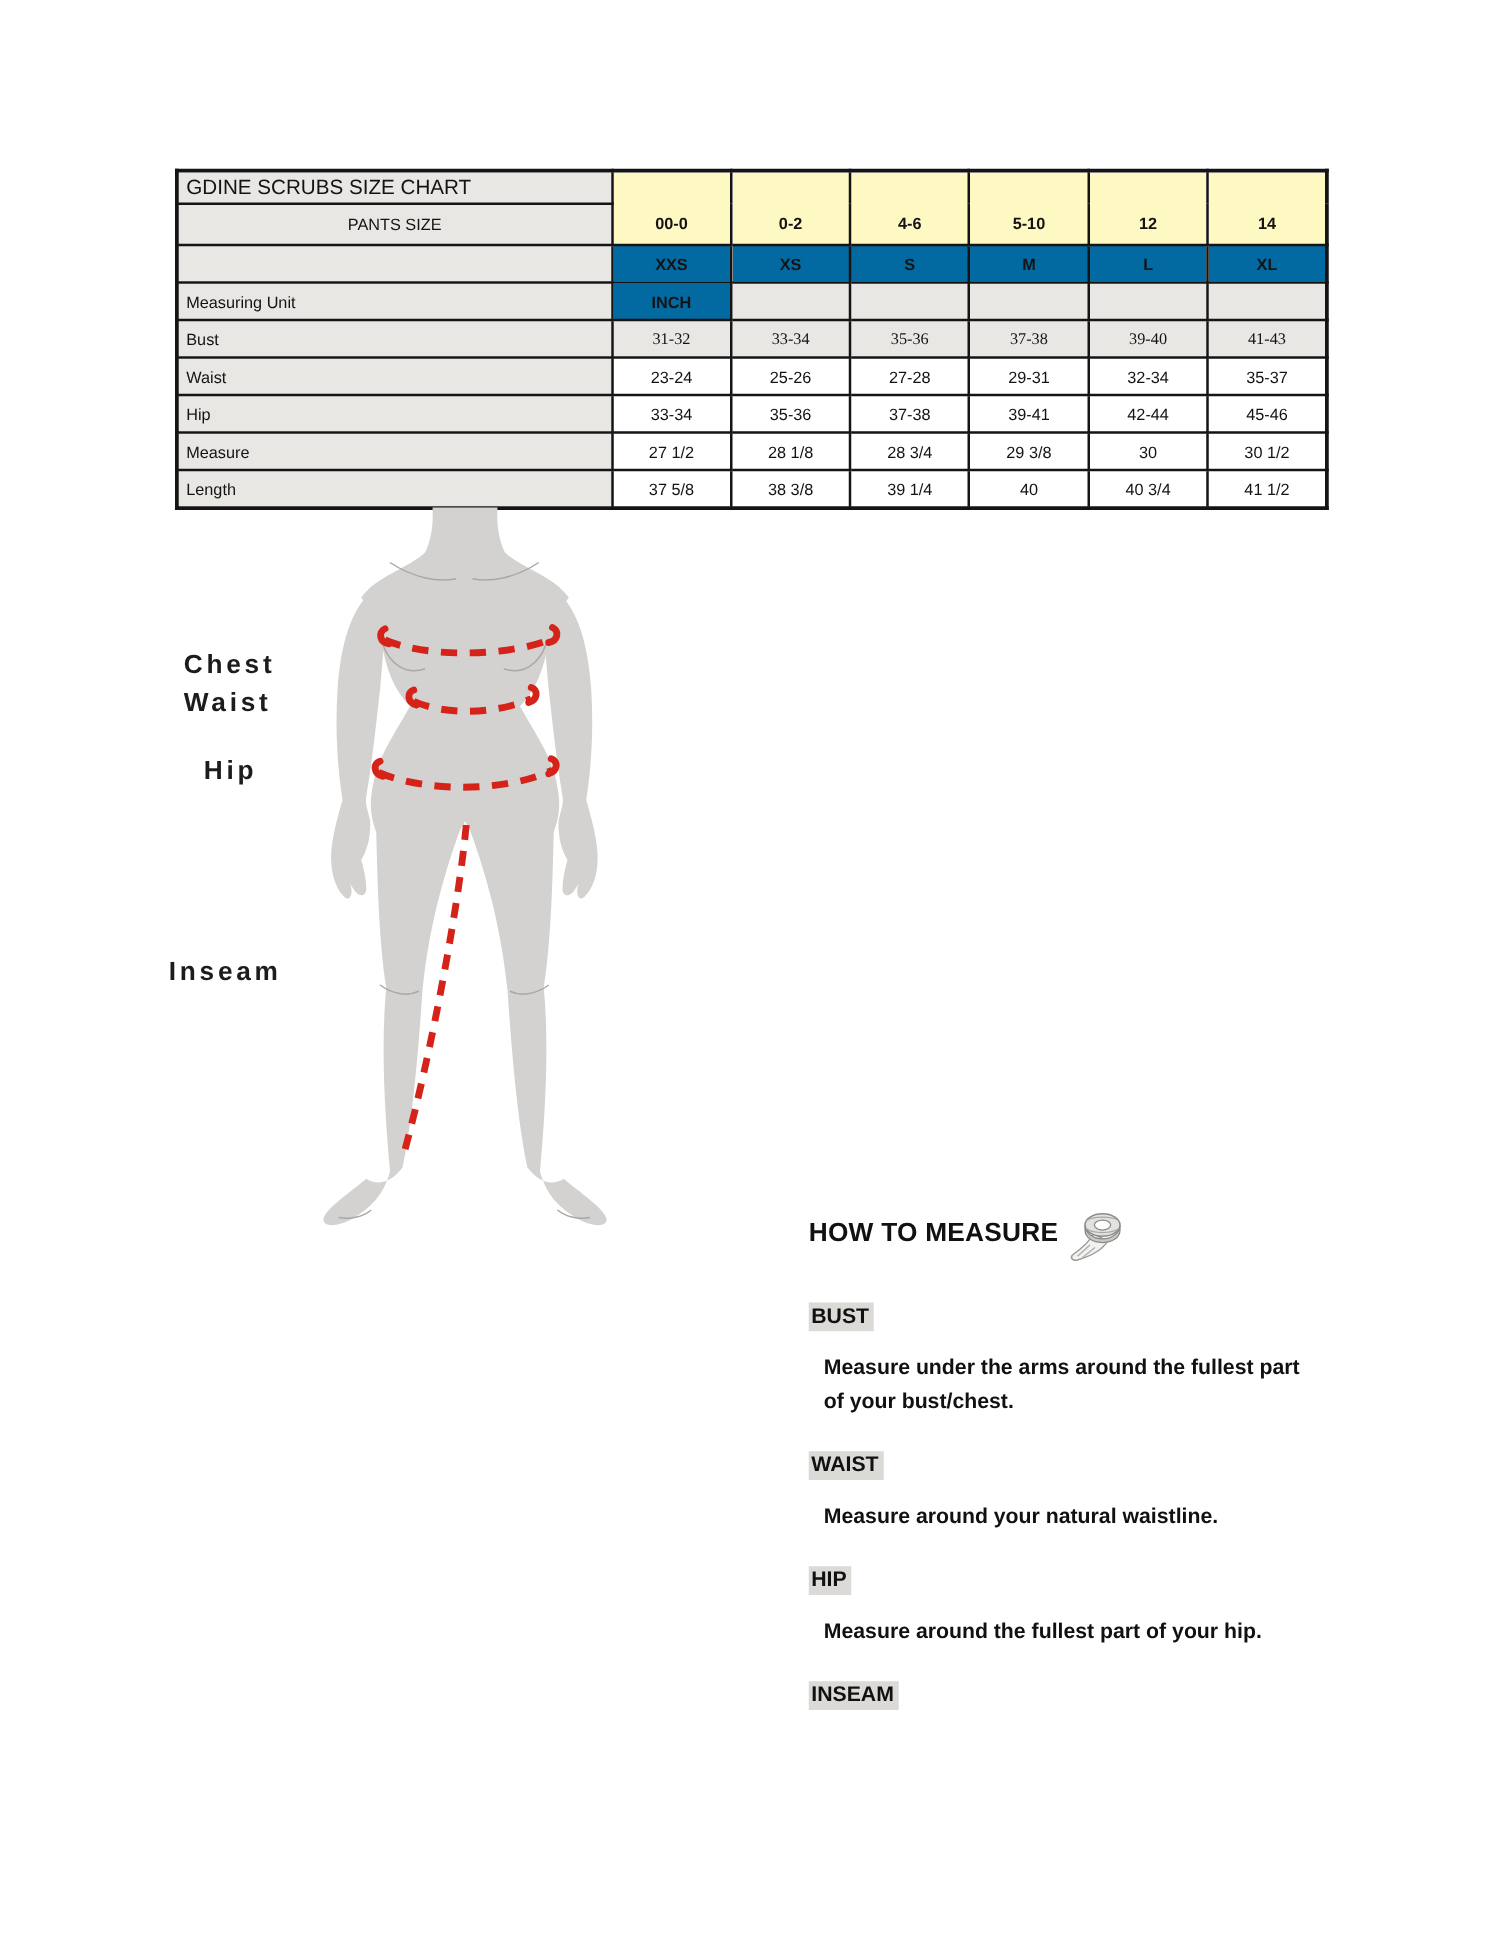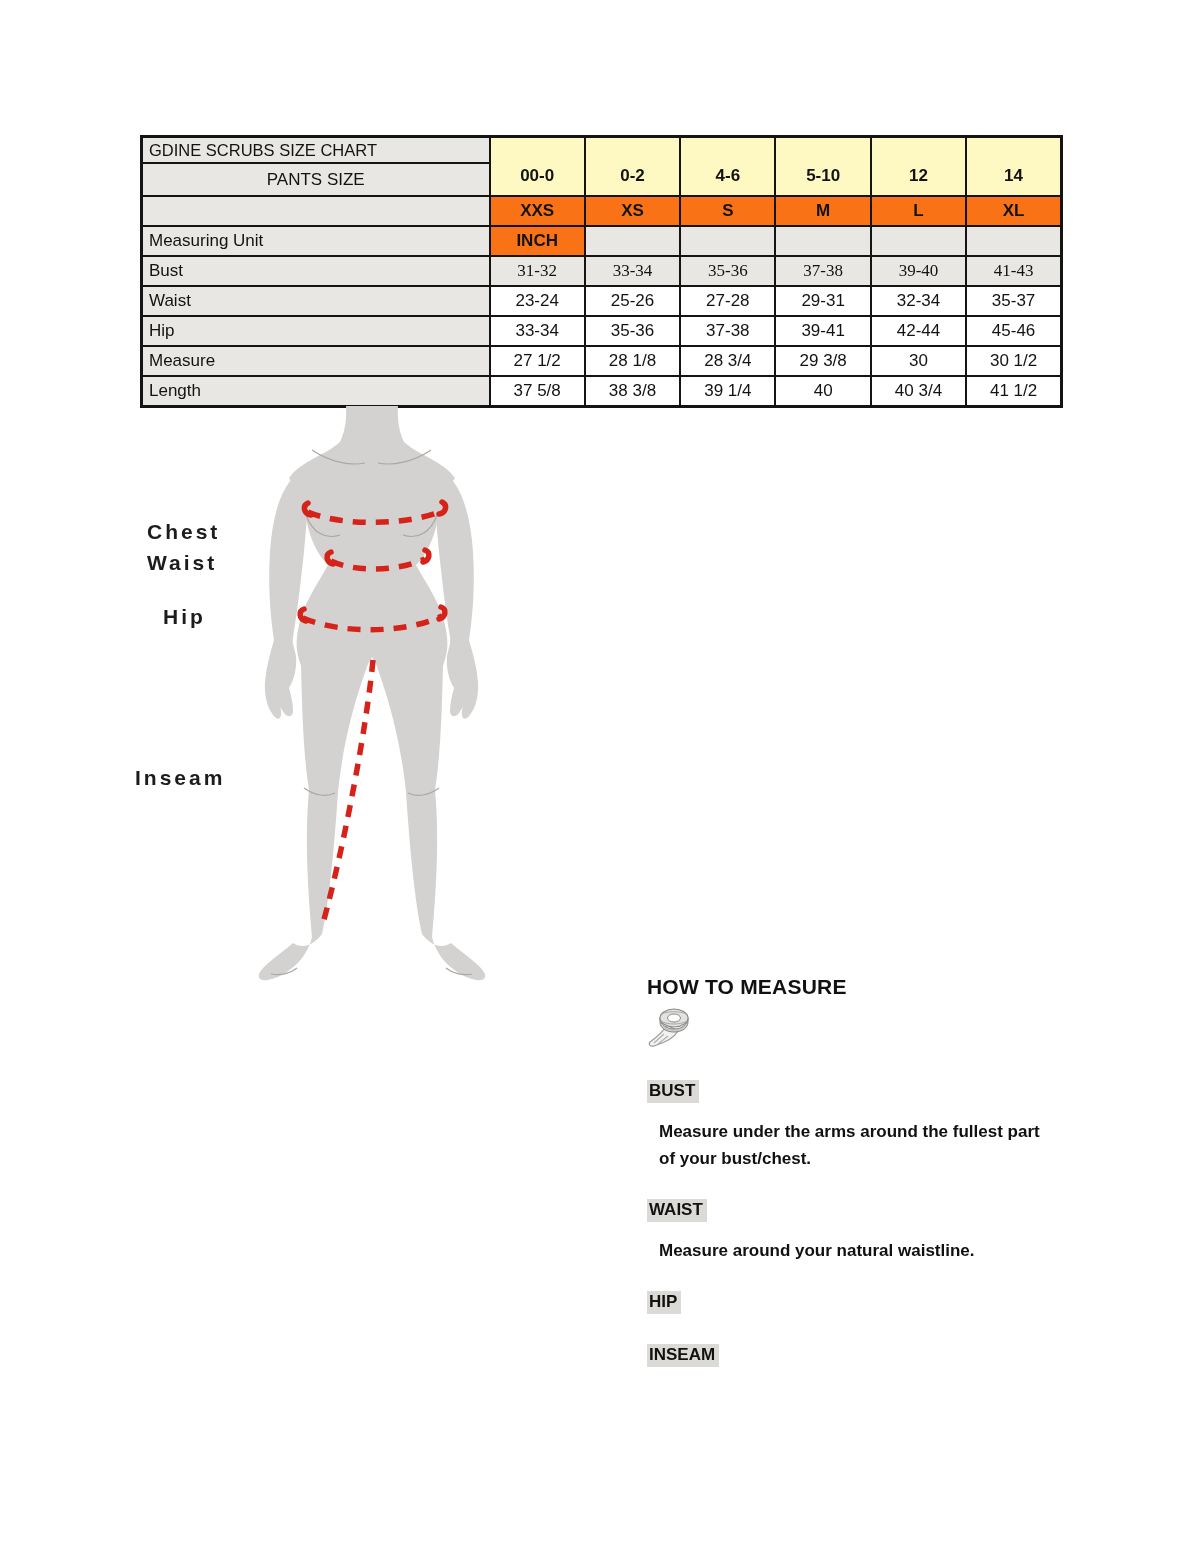--- a/index.html
+++ b/index.html
@@ -2,42 +2,42 @@
 <html><head>
 <meta charset="utf-8">
 <style>
   html,body{margin:0;padding:0;background:#ffffff;}
   #canvas{position:relative;width:1200px;height:1550px;background:#ffffff;overflow:hidden;
           font-family:"Liberation Sans",sans-serif;color:#111;}
 
   
   .chart{position:absolute;left:140px;top:135px;width:923px;border-collapse:collapse;
          table-layout:fixed;border:3px solid #141414;}
-  .chart td{border:2px solid #141414;font-size:17px;color:#131313;height:28px;
+  .chart td{border:2px solid #141414;font-size:13px;color:#131313;height:28px;
             text-align:center;vertical-align:middle;background:#ffffff;padding:0;
             overflow:hidden;white-space:nowrap;}
   .chart td.shade{background:#e8e7e4;font-family:Liberation Serif, serif;}
   .chart td.lbl{text-align:left;padding-left:6px;font-weight:normal;background:#e8e7e4;}
   .chart td.title-cell{font-size:16.5px;height:24px;}
   .chart td.pants-cell{text-align:center;padding-left:0;height:31px;}
   .chart td.sizehdr{font-weight:bold;background:#fef9c3;vertical-align:bottom;padding-bottom:9px;}
-  .chart td.hdr{font-weight:bold;background:#f97316;}
+  .chart td.hdr{font-weight:bold;background:#0369a1;}
   .chart td.val{font-weight:normal;}
 
   
   .figure-wrap{position:absolute;left:245px;top:404px;width:253px;height:592px;}
   .meas-label{position:absolute;font-size:21px;font-weight:bold;letter-spacing:3px;color:#1c1c1c;}
   #lbl-chest{left:147px;top:520px;}
   #lbl-waist{left:147px;top:551px;}
   #lbl-hip{left:163px;top:605px;}
   #lbl-inseam{left:135px;top:766px;}
 
   
   .howto{position:absolute;left:647px;top:969px;width:420px;}
-  .howto-head{display:flex;align-items:flex-start;gap:8px;margin-bottom:31px;flex-direction:column;}
+  .howto-head{display:flex;align-items:flex-start;gap:8px;margin-bottom:31px;}
   .howto-title{font-size:21px;font-weight:bold;letter-spacing:0.2px;padding-top:6px;}
   .howto-section{margin-bottom:27px;}
   .howto-label{display:inline-block;font-size:17px;font-weight:bold;background:#dbdad7;
                padding:1px 4px 2px 2px;margin-bottom:3px;}
   .howto-text{margin:12px;font-size:17px;font-weight:bold;line-height:27px;}
 </style>
 </head>
 <body>
 
 <div id="canvas">
@@ -249,19 +249,20 @@
     <div class="howto-section">
       <span class="howto-label">BUST</span>
       <p class="howto-text">Measure under the arms around the fullest part of your bust/chest.</p>
     </div>
     <div class="howto-section">
       <span class="howto-label">WAIST</span>
       <p class="howto-text">Measure around your natural waistline.</p>
     </div>
     <div class="howto-section">
       <span class="howto-label">HIP</span>
+      <p class="howto-text">Measure around the fullest part of your hip.</p>
     </div>
     <div class="howto-section">
       <span class="howto-label">INSEAM</span>
     </div>
   </div>
 
 </div>
 
 </body></html>

